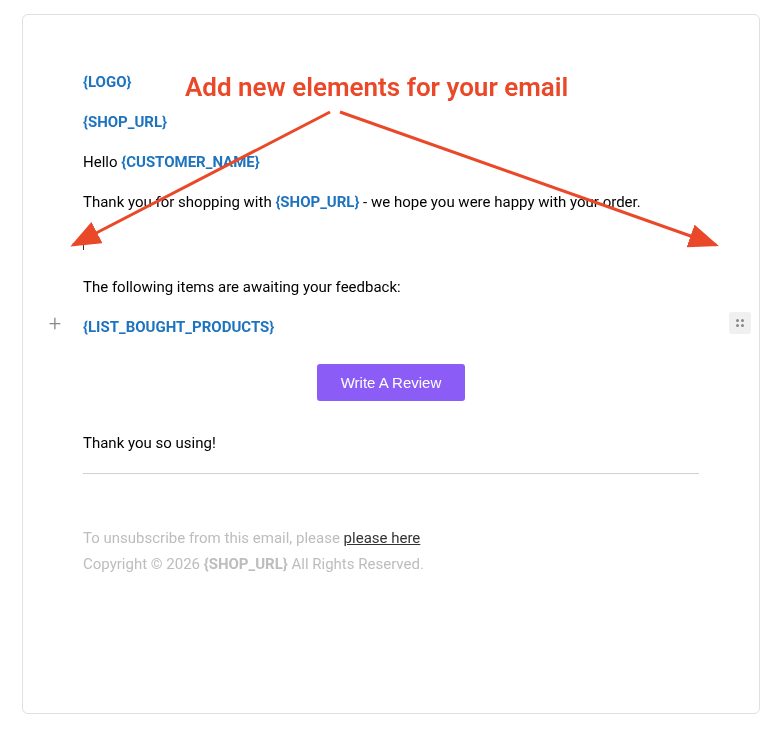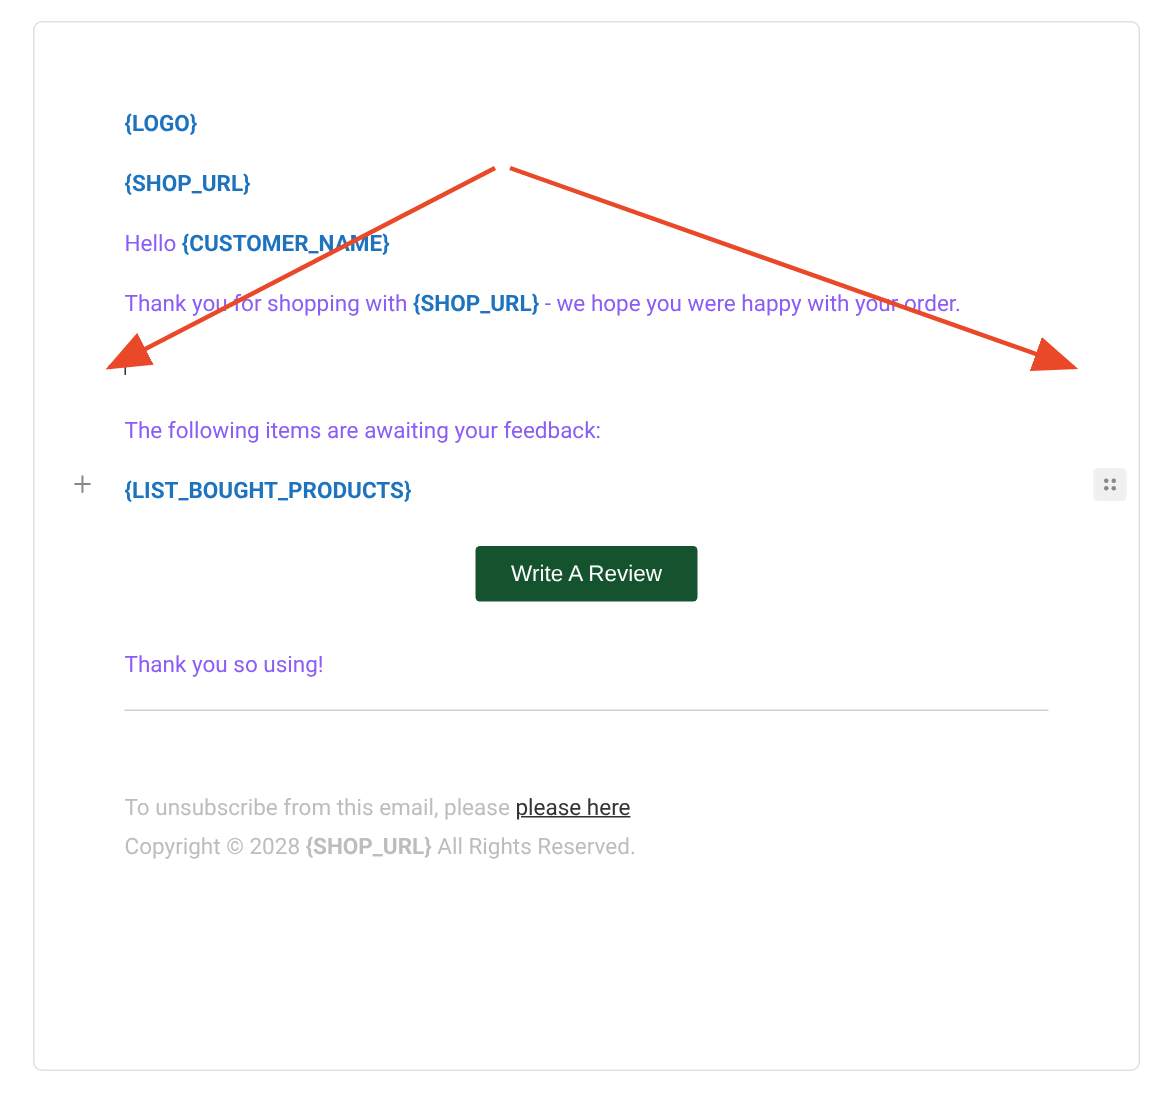--- a/index.html
+++ b/index.html
@@ -22,41 +22,41 @@
       margin: 0 0 16px 0;
       font-size: 15px;
       line-height: 1.6;
       color: #333;
     }
     .placeholder-token {
       color: #1e73be;
       font-weight: 700;
     }
     .content-line .normal-text {
-      color: #8b5cf6;
+      color: #000000;
     }
     .cursor-line {
       height: 20px;
       margin: 10px 0 25px 0;
       position: relative;
     }
     .cursor-mark {
       display: inline-block;
       width: 1px;
       height: 18px;
       background: #333;
       vertical-align: middle;
     }
     .cta-wrap {
       text-align: center;
       margin: 25px 0 30px 0;
     }
     .cta-button {
       display: inline-block;
-      background: #14532d;
+      background: #8b5cf6;
       color: #fff;
       padding: 10px 24px;
       border-radius: 3px;
       font-size: 15px;
       border: none;
       cursor: pointer;
     }
     .divider {
       border: none;
       border-top: 1px solid #d0d0d0;
@@ -187,27 +187,28 @@
       <span class="normal-text">Thank you so using!</span>
     </p>
 
     <hr class="divider">
 
     <p class="footer-text">
       <span>To unsubscribe from this email, please </span><a>please here</a>
     </p>
 
     <p class="footer-text">
-      <span>Copyright © 2028 </span><span class="placeholder-token" style="font-weight:700;">{SHOP_URL}</span><span> All Rights Reserved.</span>
+      <span>Copyright © 2026 </span><span class="placeholder-token" style="font-weight:700;">{SHOP_URL}</span><span> All Rights Reserved.</span>
     </p>
 
   </div>
 </div>
 
 <div class="annotation-overlay">
+  <div class="annotation-text">Add new elements for your email</div>
   <svg width="782" height="732">
     <defs>
       <marker id="arrowhead" markerWidth="10" markerHeight="8" refX="9" refY="4" orient="auto">
         <polygon points="0 0, 10 4, 0 8" fill="#e94829"></polygon>
       </marker>
     </defs>
     <line x1="330" y1="112" x2="73" y2="245" stroke="#e94829" stroke-width="3" marker-end="url(#arrowhead)"></line>
     <line x1="340" y1="112" x2="716" y2="245" stroke="#e94829" stroke-width="3" marker-end="url(#arrowhead)"></line>
   </svg>
 </div>

